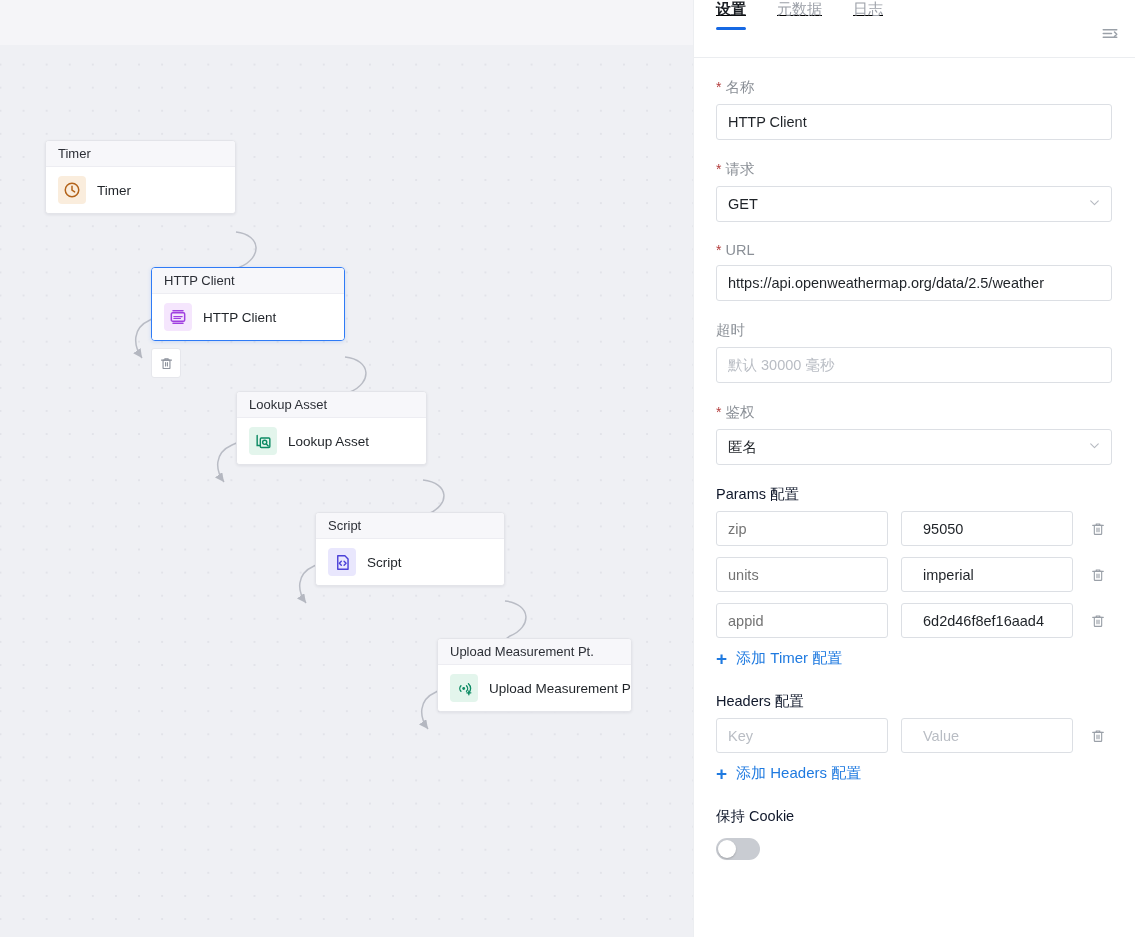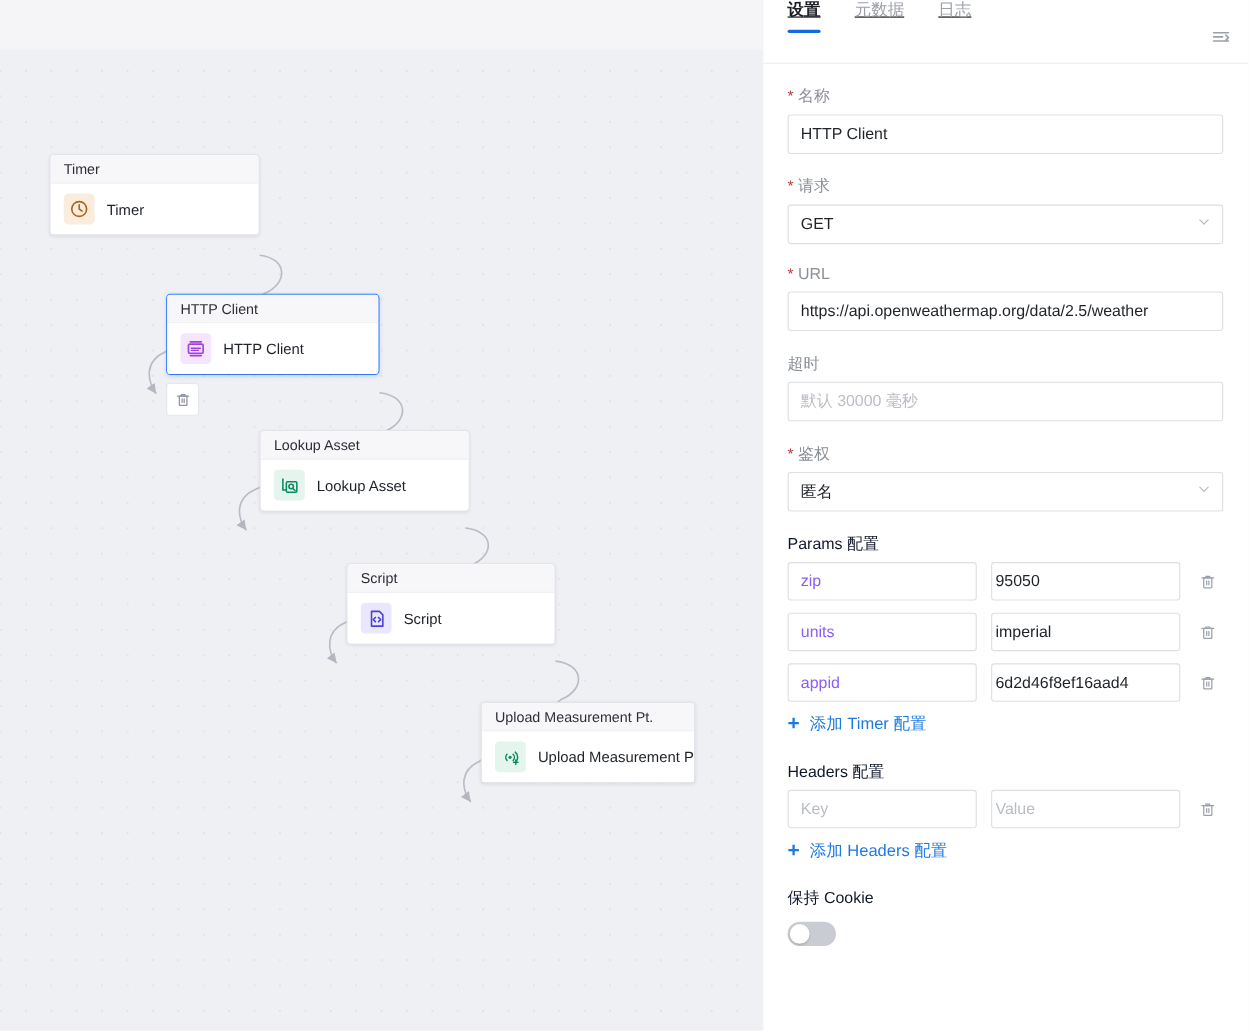--- a/index.html
+++ b/index.html
@@ -210,34 +210,34 @@
     display: flex;
     align-items: center;
     margin-bottom: 11px;
   }
   .kv-key {
     width: 172px;
     height: 35px;
     border: 1px solid #dcdfe4;
     border-radius: 3px;
     font-size: 14.5px;
-    color: #8b5cf6;
+    color: #737373;
     padding: 11px 11px;
     font-family: "Liberation Sans", sans-serif;
     outline: none;
     background: #fff;
   }
   .kv-val {
     width: 172px;
     height: 35px;
     border: 1px solid #dcdfe4;
     border-radius: 3px;
     font-size: 14.5px;
     color: #1f2328;
-    padding: 0 3px;
+    padding: 0 21px;
     margin-left: 13px;
     font-family: "Liberation Sans", sans-serif;
     outline: none;
     background: #fff;
   }
   .kv-key::placeholder, .kv-val::placeholder { color: #b9bdc4; }
   .kv-del {
     margin-left: 14px;
     width: 22px; height: 22px;
     display: flex; align-items: center; justify-content: center;

